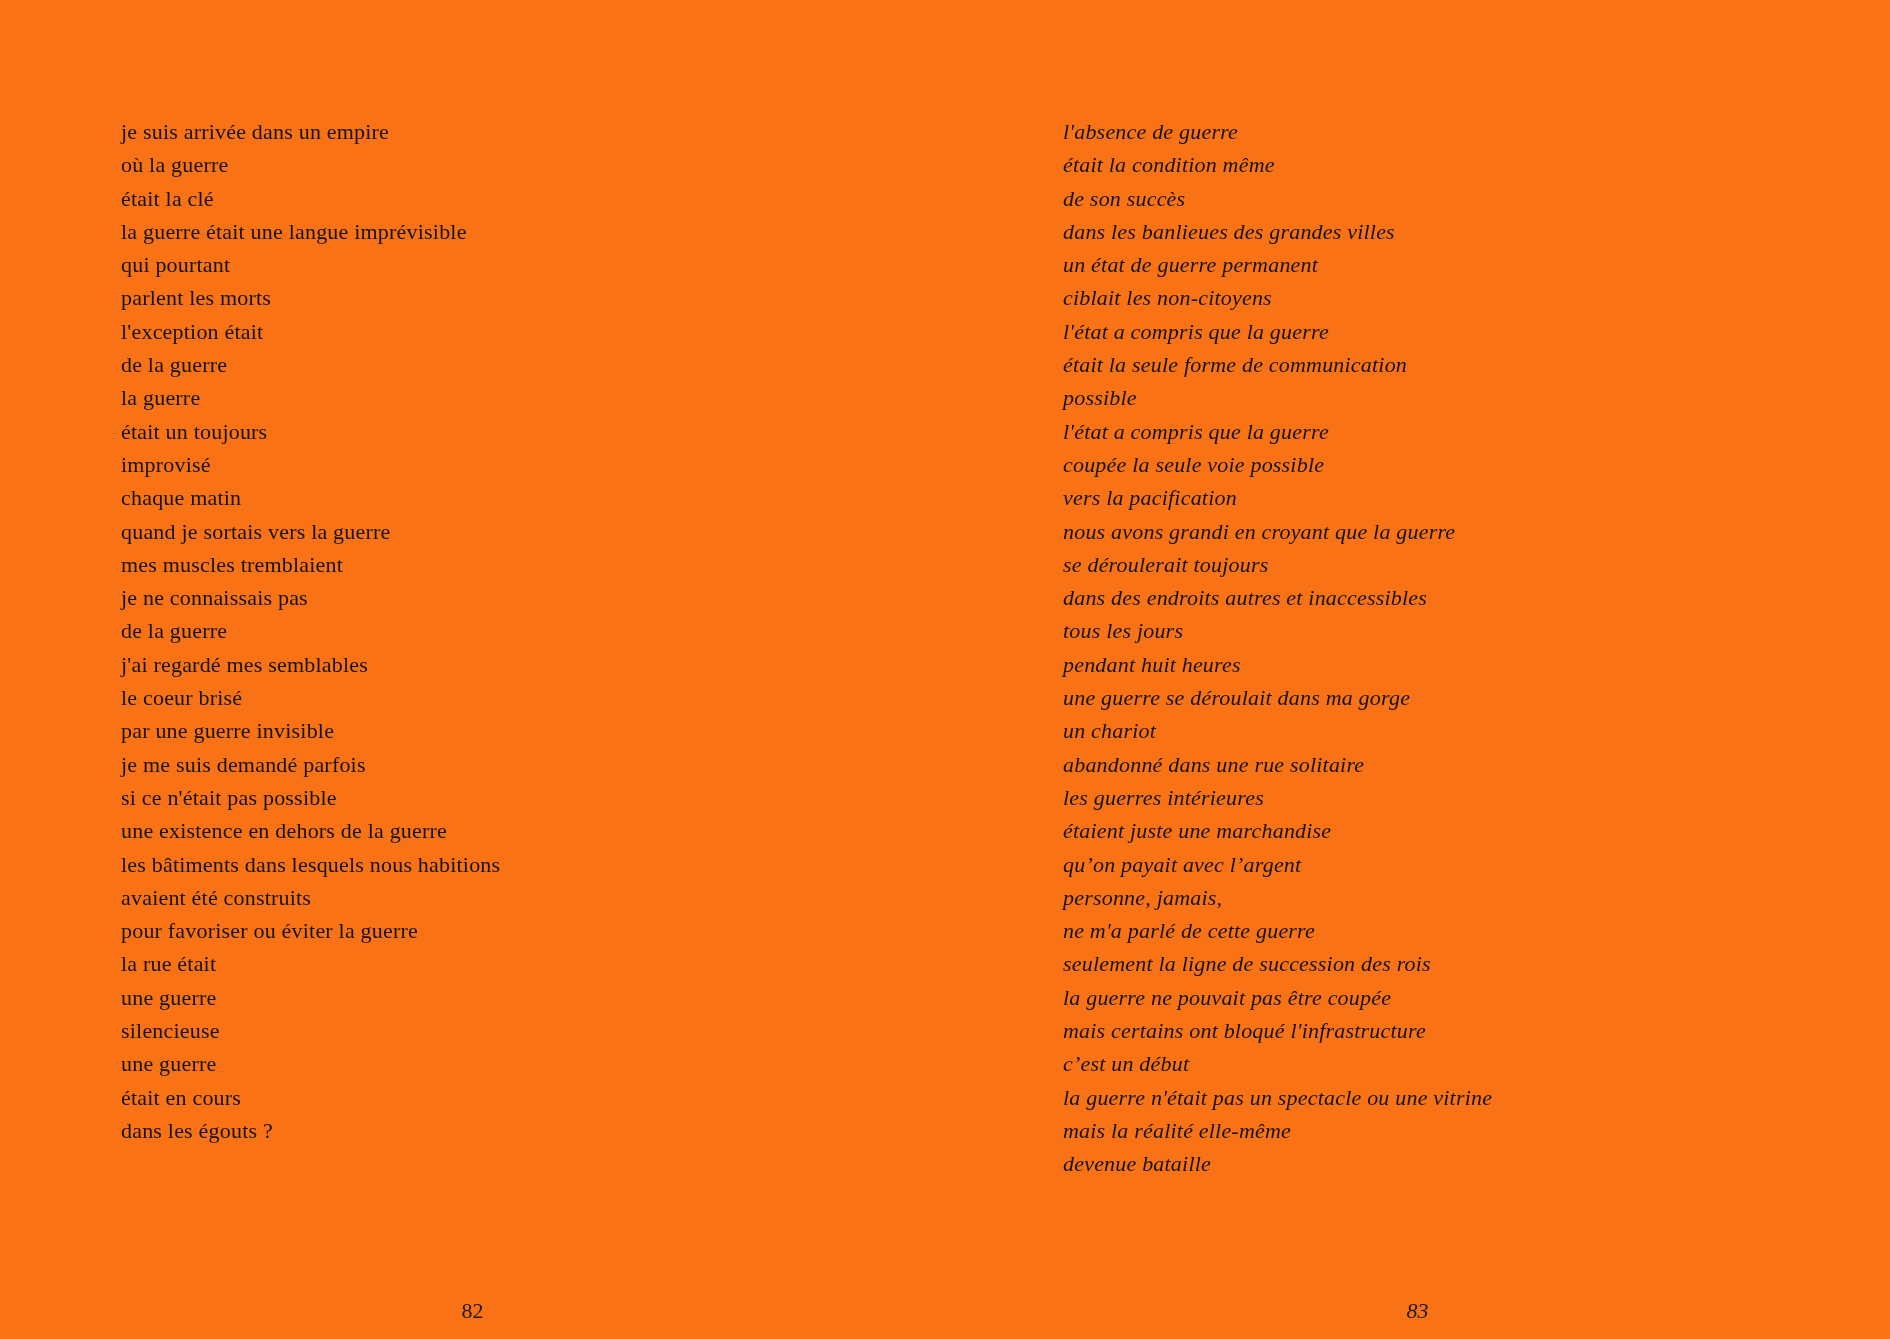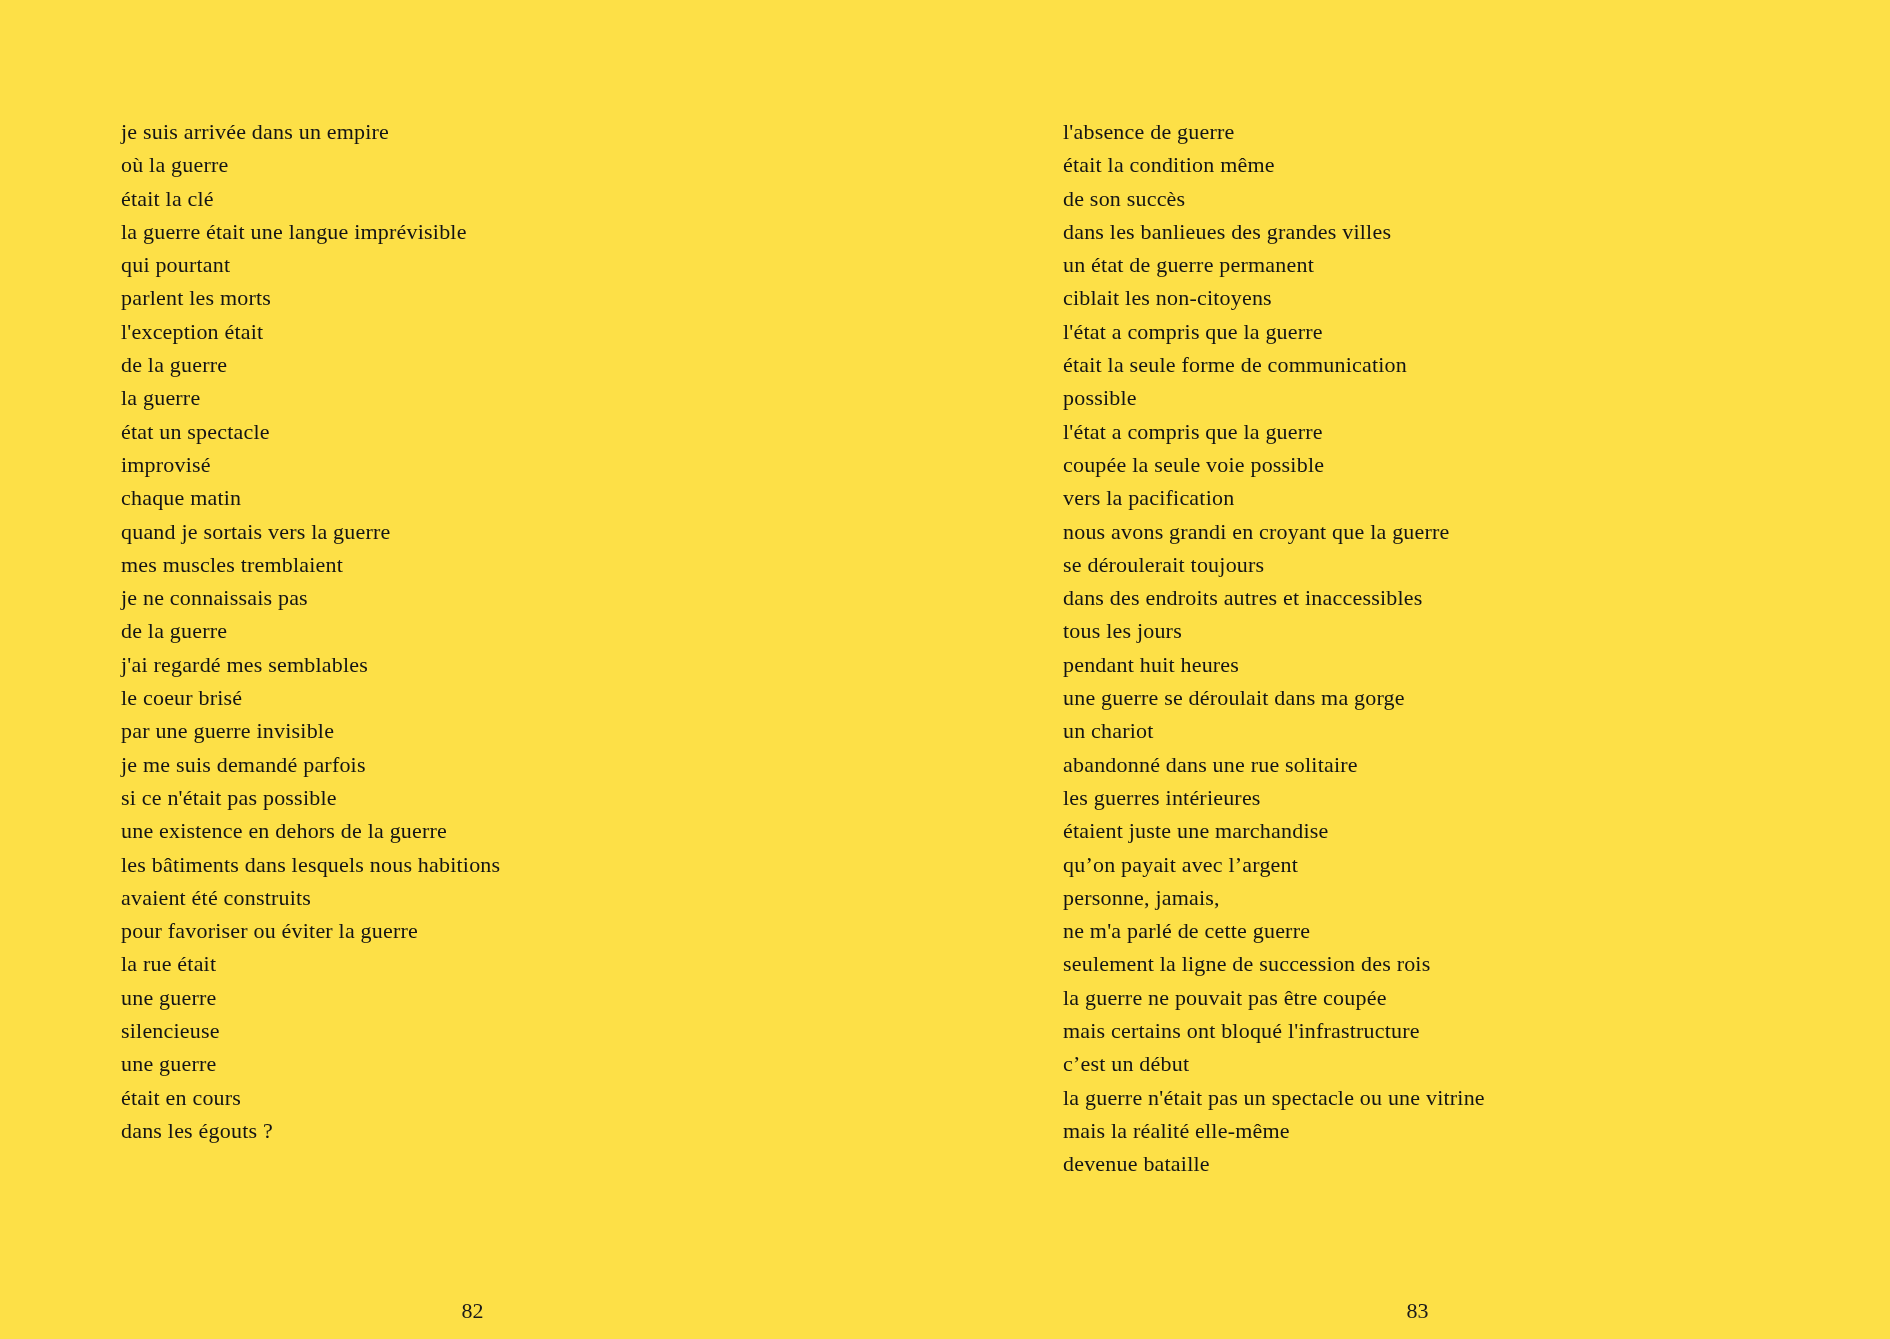--- a/index.html
+++ b/index.html
@@ -7,31 +7,31 @@
     width: 1890px;
     height: 1339px;
     background: #ffffff;
     overflow: hidden;
     font-family: "Liberation Serif", "DejaVu Serif", serif;
   }
   .spread {
     position: relative;
     width: 1890px;
     height: 1339px;
-    background: #fde047;
+    background: #f97316;
     color: #141414;
   }
   .page {
     position: absolute;
     top: 0;
     width: 945px;
     height: 1339px;
   }
   .page.left  { left: 0; }
-  .page.right { left: 945px; }
+  .page.right { left: 945px; font-style: italic; }
   .poem {
     position: absolute;
     top: 115px;
     font-size: 22px;
     line-height: 33.3px;
     letter-spacing: 0.2px;
     color: #141414;
   }
   .page.left  .poem { left: 121px; width: 760px; }
   .page.right .poem { left: 118px; width: 760px; }
@@ -57,21 +57,21 @@
     <div class="poem">
         <div class="line">je suis arrivée dans un empire</div>
         <div class="line">où la guerre</div>
         <div class="line">était la clé</div>
         <div class="line">la guerre était une langue imprévisible</div>
         <div class="line">qui pourtant</div>
         <div class="line">parlent les morts</div>
         <div class="line">l'exception était</div>
         <div class="line">de la guerre</div>
         <div class="line">la guerre</div>
-        <div class="line">état un spectacle</div>
+        <div class="line">était un toujours</div>
         <div class="line">improvisé</div>
         <div class="line">chaque matin</div>
         <div class="line">quand je sortais vers la guerre</div>
         <div class="line">mes muscles tremblaient</div>
         <div class="line">je ne connaissais pas</div>
         <div class="line">de la guerre</div>
         <div class="line">j'ai regardé mes semblables</div>
         <div class="line">le coeur brisé</div>
         <div class="line">par une guerre invisible</div>
         <div class="line">je me suis demandé parfois</div>

